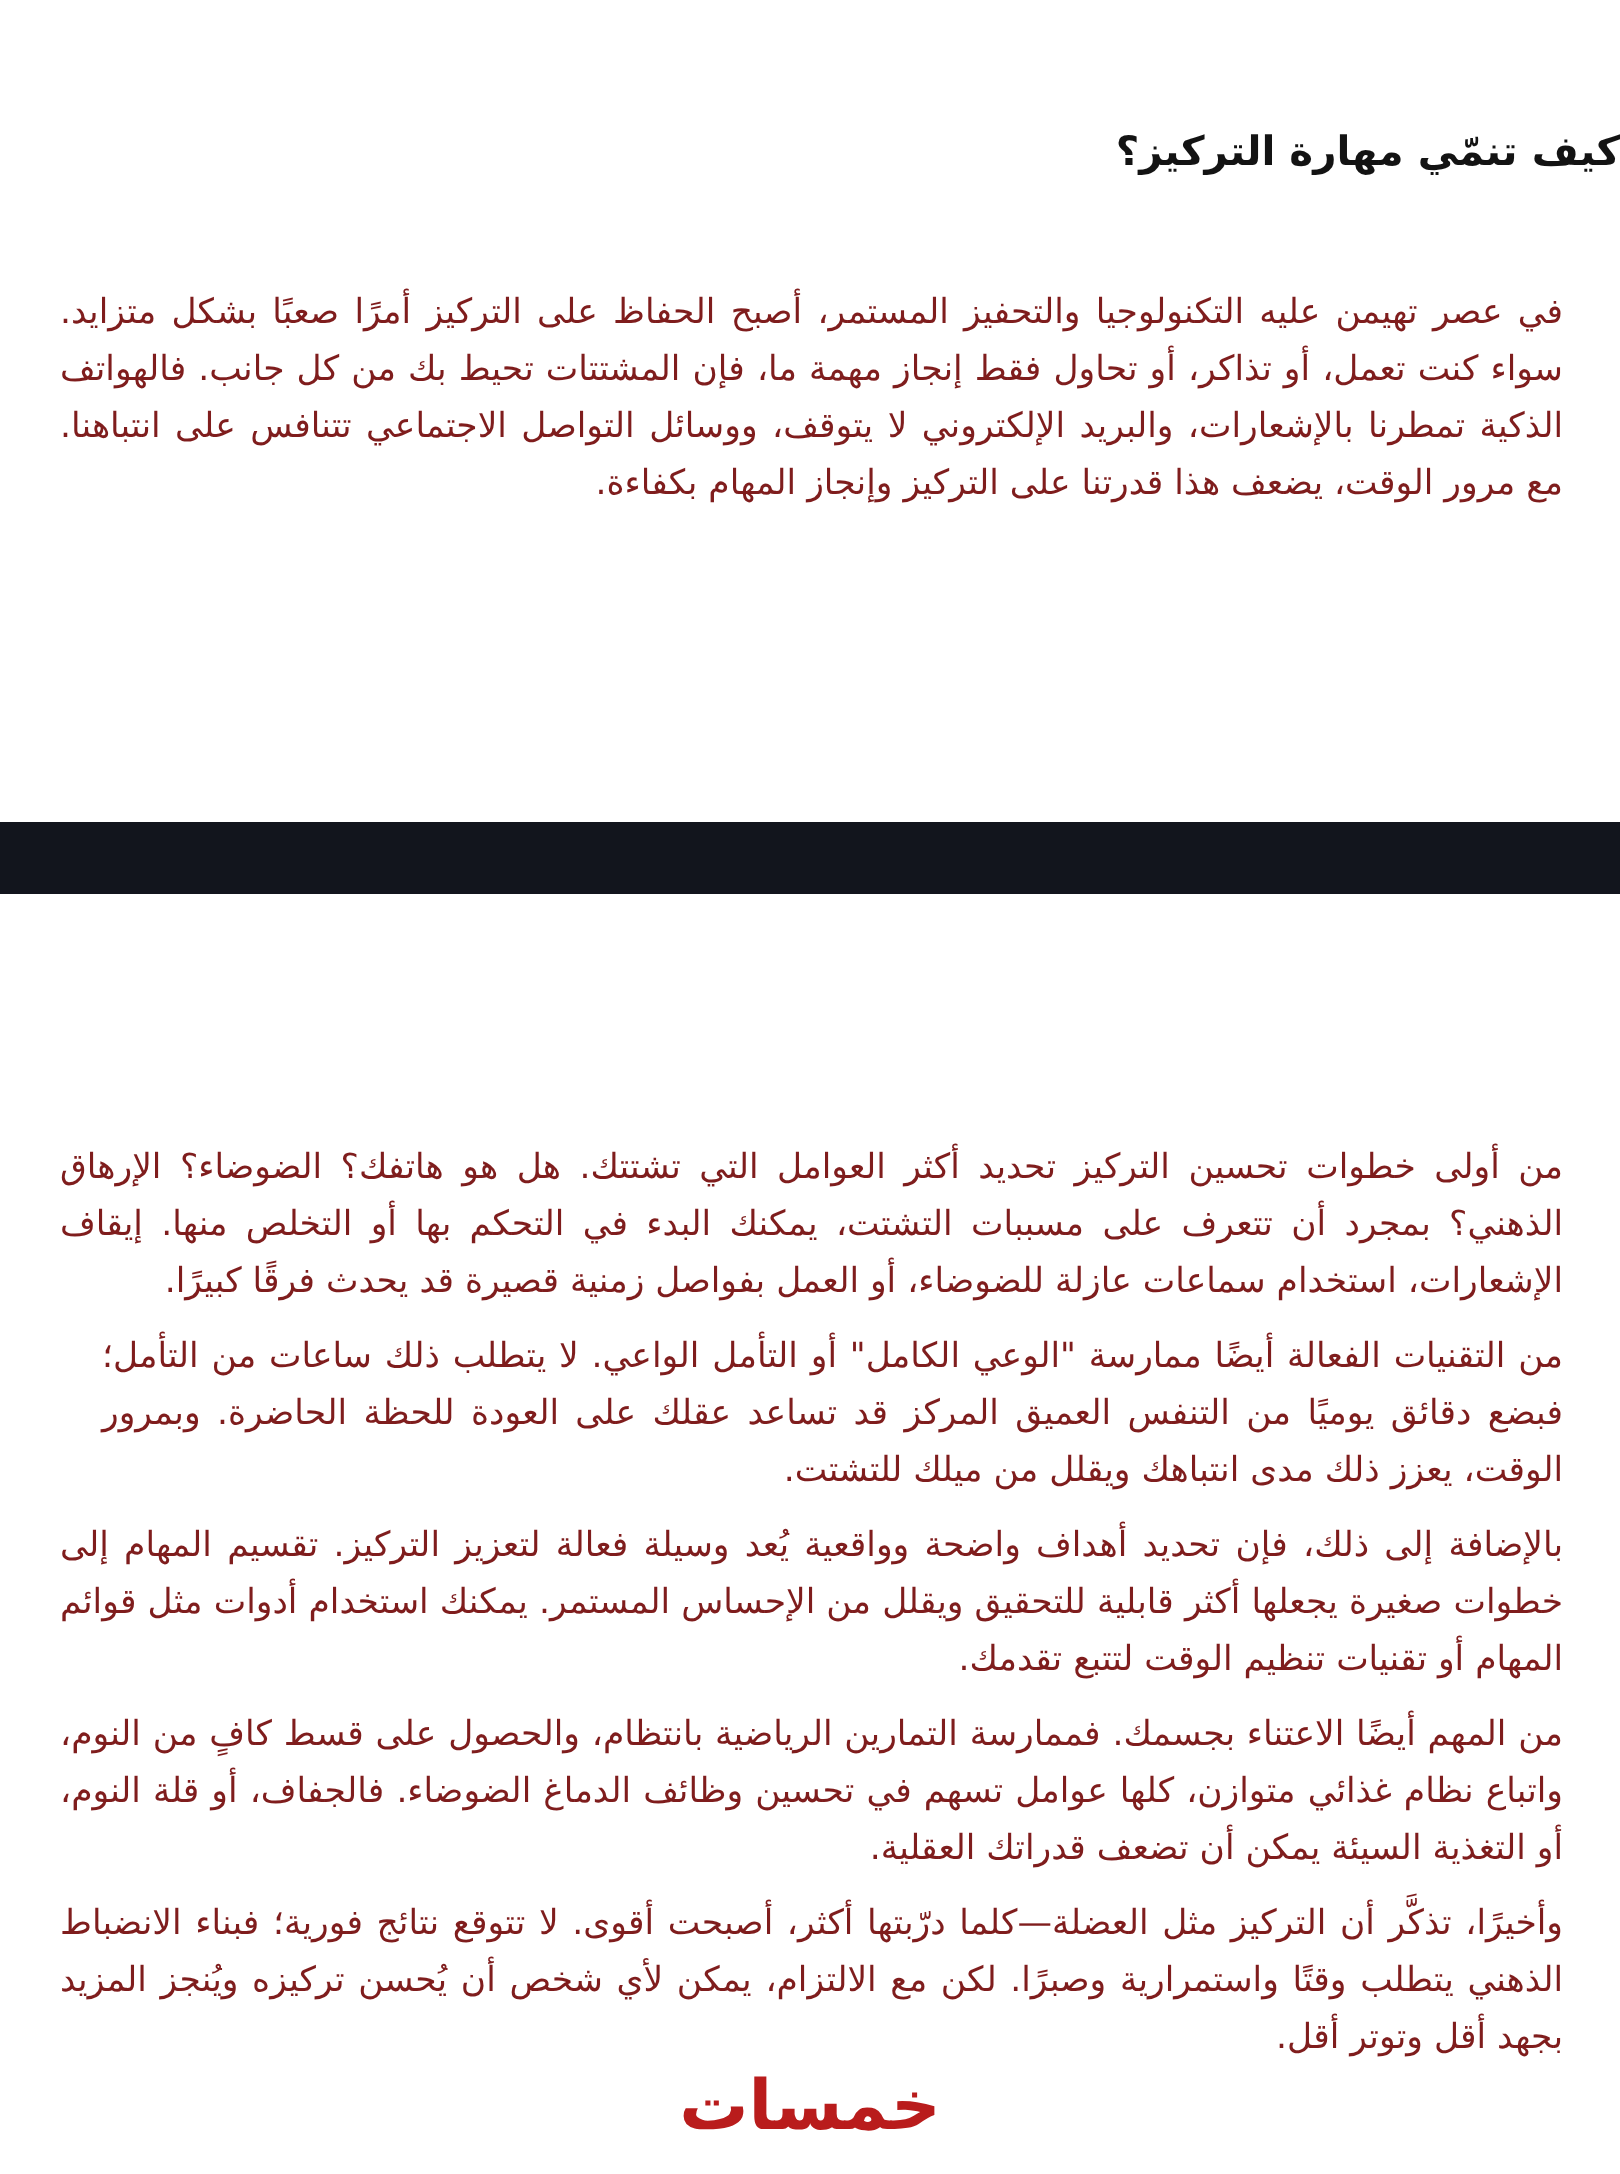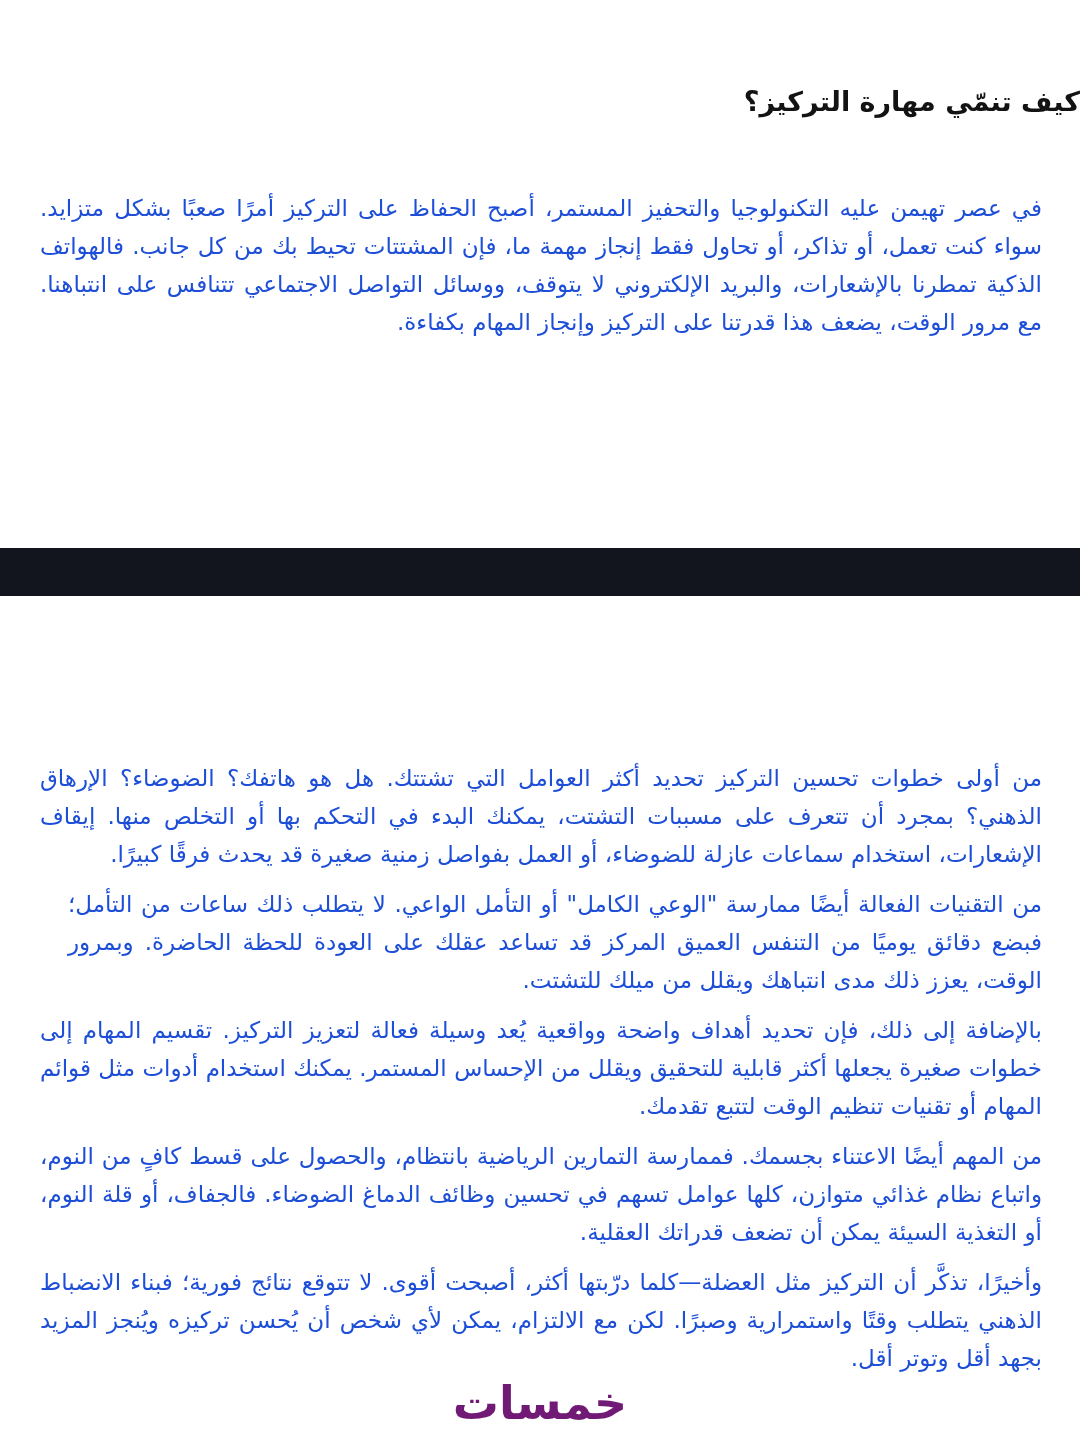--- a/index.html
+++ b/index.html
@@ -14,21 +14,21 @@
   .doc-title {
     position:absolute; top:68px; left:0; right:0;
     direction:rtl; text-align:right;
     font-size:27px; font-weight:bold; color:#131313;
   }
   .para {
     position:absolute; right:38px; left:40px;
     direction:rtl; unicode-bidi:embed;
     text-align:justify;
     font-size:23px; line-height:38px;
-    color:#1d4ed8;
+    color:#7f1d1d;
   }
   #p1 { top:166px; }
   #p2 { top:736px; }
   #p3 { top:862px;margin-left:28px; }
   #p4 { top:988px; }
   #p5 { top:1114px; }
   #p6 { top:1240px; }
   .redaction-bar {
     position:absolute; top:548px; left:0;
     width:1080px; height:48px;
@@ -47,25 +47,25 @@
 <body>
 
 <div class="page">
 
   <h1 class="doc-title">كيف تنمّي مهارة التركيز؟</h1>
 
   <p id="p1" class="para">في عصر تهيمن عليه التكنولوجيا والتحفيز المستمر، أصبح الحفاظ على التركيز أمرًا صعبًا بشكل متزايد. سواء كنت تعمل، أو تذاكر، أو تحاول فقط إنجاز مهمة ما، فإن المشتتات تحيط بك من كل جانب. فالهواتف الذكية تمطرنا بالإشعارات، والبريد الإلكتروني لا يتوقف، ووسائل التواصل الاجتماعي تتنافس على انتباهنا. مع مرور الوقت، يضعف هذا قدرتنا على التركيز وإنجاز المهام بكفاءة.</p>
 
   <div class="redaction-bar" style="background-color: rgb(18, 21, 29);"></div>
 
-  <p id="p2" class="para">من أولى خطوات تحسين التركيز تحديد أكثر العوامل التي تشتتك. هل هو هاتفك؟ الضوضاء؟ الإرهاق الذهني؟ بمجرد أن تتعرف على مسببات التشتت، يمكنك البدء في التحكم بها أو التخلص منها. إيقاف الإشعارات، استخدام سماعات عازلة للضوضاء، أو العمل بفواصل زمنية صغيرة قد يحدث فرقًا كبيرًا.</p>
+  <p id="p2" class="para">من أولى خطوات تحسين التركيز تحديد أكثر العوامل التي تشتتك. هل هو هاتفك؟ الضوضاء؟ الإرهاق الذهني؟ بمجرد أن تتعرف على مسببات التشتت، يمكنك البدء في التحكم بها أو التخلص منها. إيقاف الإشعارات، استخدام سماعات عازلة للضوضاء، أو العمل بفواصل زمنية قصيرة قد يحدث فرقًا كبيرًا.</p>
 
   <p id="p3" class="para">من التقنيات الفعالة أيضًا ممارسة "الوعي الكامل" أو التأمل الواعي. لا يتطلب ذلك ساعات من التأمل؛ فبضع دقائق يوميًا من التنفس العميق المركز قد تساعد عقلك على العودة للحظة الحاضرة. وبمرور الوقت، يعزز ذلك مدى انتباهك ويقلل من ميلك للتشتت.</p>
 
   <p id="p4" class="para">بالإضافة إلى ذلك، فإن تحديد أهداف واضحة وواقعية يُعد وسيلة فعالة لتعزيز التركيز. تقسيم المهام إلى خطوات صغيرة يجعلها أكثر قابلية للتحقيق ويقلل من الإحساس المستمر. يمكنك استخدام أدوات مثل قوائم المهام أو تقنيات تنظيم الوقت لتتبع تقدمك.</p>
 
   <p id="p5" class="para">من المهم أيضًا الاعتناء بجسمك. فممارسة التمارين الرياضية بانتظام، والحصول على قسط كافٍ من النوم، واتباع نظام غذائي متوازن، كلها عوامل تسهم في تحسين وظائف الدماغ الضوضاء. فالجفاف، أو قلة النوم، أو التغذية السيئة يمكن أن تضعف قدراتك العقلية.</p>
 
   <p id="p6" class="para">وأخيرًا، تذكَّر أن التركيز مثل العضلة—كلما درّبتها أكثر، أصبحت أقوى. لا تتوقع نتائج فورية؛ فبناء الانضباط الذهني يتطلب وقتًا واستمرارية وصبرًا. لكن مع الالتزام، يمكن لأي شخص أن يُحسن تركيزه ويُنجز المزيد بجهد أقل وتوتر أقل.</p>
 
-  <div class="watermark" style="color: #701a75;">خمسات</div>
+  <div class="watermark" style="color: #b91c1c;">خمسات</div>
 
 </div>
 
 </body></html>

